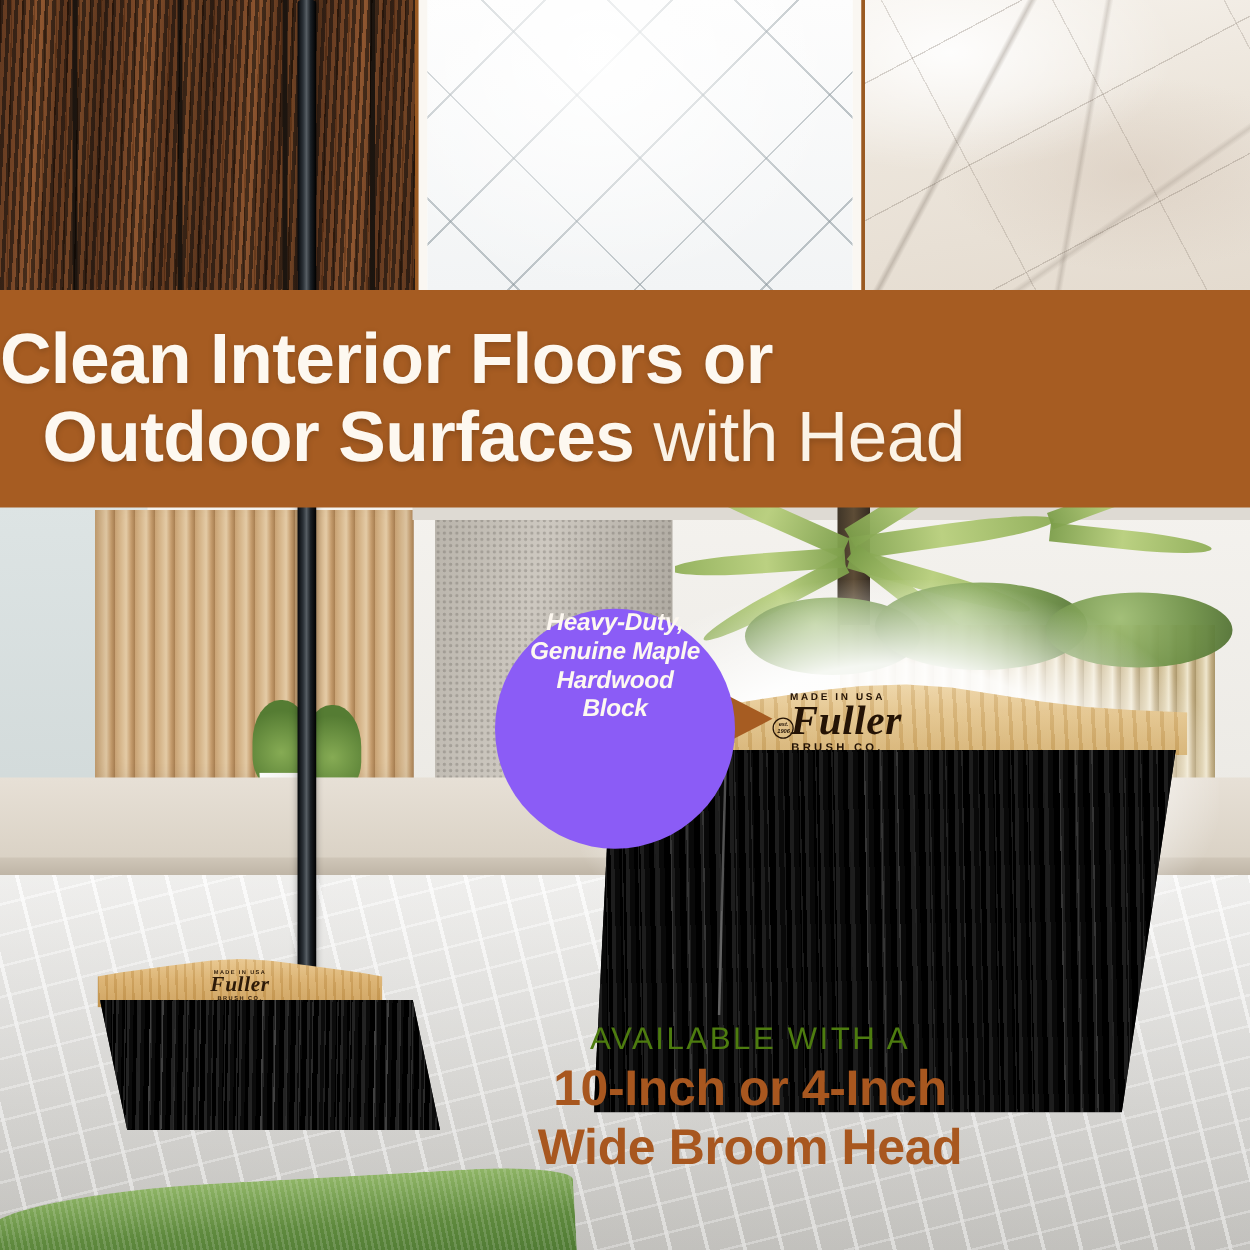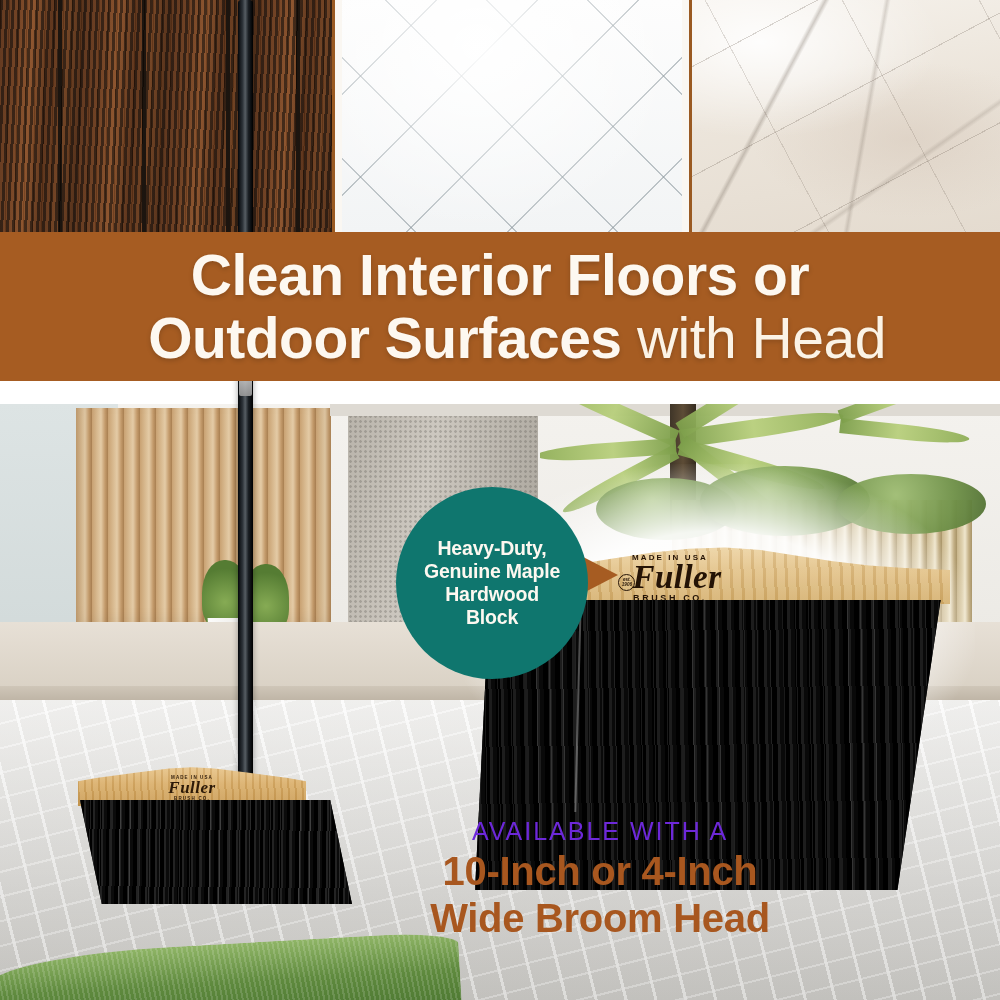--- a/index.html
+++ b/index.html
@@ -56,23 +56,23 @@
     content:""; position:absolute; inset:0;
     background:
       linear-gradient(118deg, rgba(110,98,86,0) 30%, rgba(110,98,86,.30) 31%, rgba(110,98,86,0) 32%),
       linear-gradient(100deg, rgba(110,98,86,0) 55%, rgba(110,98,86,.22) 56%, rgba(110,98,86,0) 57%),
       linear-gradient(145deg, rgba(110,98,86,0) 70%, rgba(110,98,86,.18) 71%, rgba(110,98,86,0) 72%);
   }
   .panel-divider { width:3px; background:#9a5a22; height:100%; }
   .panel-spacer { width:7px; background:#faf7f2; height:100%; }
 
   
-  .banner { position:absolute; left:0; top:232px; width:1000px; height:149px;
+  .banner { position:absolute; left:0; top:232px; width:1000px; height:174px;
             background:#A65C22; display:flex; flex-direction:column;
-            justify-content:center; align-items:center; z-index:6; }
+            justify-content:center; align-items:flex-start; z-index:6; }
   .banner-line { color:#fdf8f0; line-height:1.0; white-space:nowrap;
                  text-shadow:0 2px 5px rgba(0,0,0,.18); }
   .bl1 { font-size:57px; font-weight:700; letter-spacing:-0.5px; margin-bottom:6px; }
   .bl2 { font-size:57px; letter-spacing:-0.5px; }
   .bl2 .strong { font-weight:700;margin-left:34px; }
   .bl2 .light  { font-weight:300; color:#fbf3e6; }
 
   
   .scene { position:absolute; left:0; top:404px; width:1000px; height:596px; overflow:hidden; background:#e9e6e0; }
 
@@ -199,31 +199,31 @@
     background:
       repeating-linear-gradient(89deg, #000 0 5px, #1d1d1d 5px 8px, #090909 8px 12px),
       #0d0d0d; }
   .bristles-b::after{ content:""; position:absolute; inset:0;
     background:repeating-linear-gradient(89deg, rgba(255,255,255,.10) 0 1px, rgba(0,0,0,0) 1px 13px); }
   .bristle-seam { position:absolute; left:122px; top:82px; width:2px; height:210px;
     background:rgba(255,255,255,.30); transform:rotate(1.5deg); }
 
   
   .callout { position:absolute; left:396px; top:487px; width:192px; height:192px;
-    background:#0f766e; border-radius:50%; z-index:8;
-    display:flex; align-items:center; justify-content:center; }
+    background:#8b5cf6; border-radius:50%; z-index:8;
+    display:flex; justify-content:center;font-style:italic; }
   .callout-tail { position:absolute; left:560px; top:545px; width:0; height:0; z-index:7;
     border-top:30px solid transparent; border-bottom:30px solid transparent;
     border-left:58px solid #A65C22; }
   .callout-text { color:#fdf8f0; font-size:19.5px; font-weight:700; line-height:1.18;
     text-align:center; letter-spacing:-0.2px; }
 
   
   .caption { position:absolute; right:140px; top:818px; width:520px; text-align:center; z-index:8; }
-  .cap-small { font-size:25px; font-weight:300; letter-spacing:2.0px; color:#6d28d9; line-height:1.1; }
+  .cap-small { font-size:25px; font-weight:300; letter-spacing:2.0px; color:#4d7c0f; line-height:1.1; }
   .cap-big { font-size:40px; font-weight:700; color:#A8571F; line-height:1.12; letter-spacing:-0.3px; margin-top:3px; }
 </style>
 </head>
 <body>
 
 <div id="stage">
 
   <div class="floor-strip">
     <div class="floor-panel panel-wood">
       <div class="wood-gap" style="left:58px"></div>

